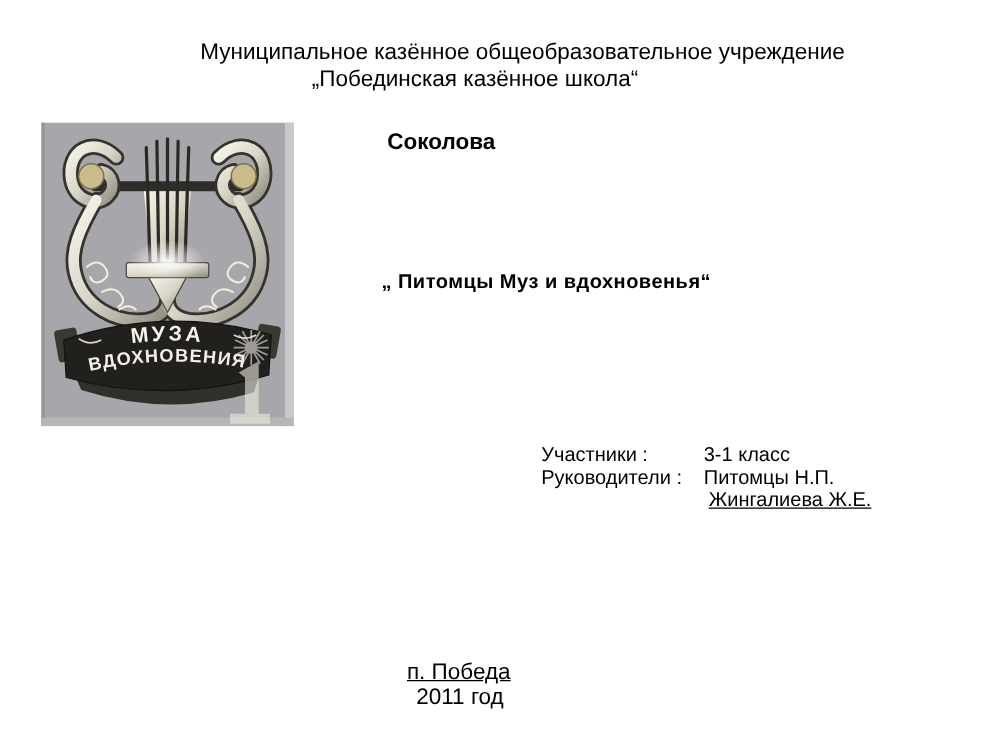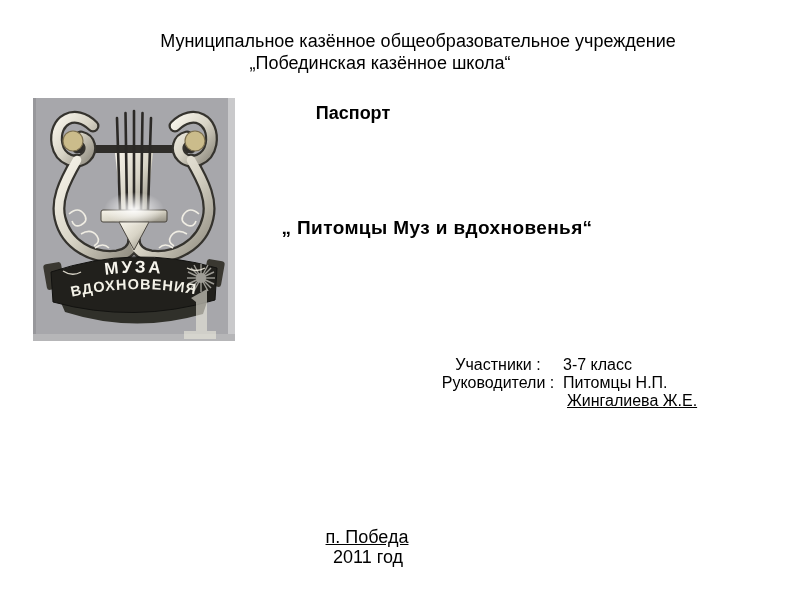--- a/index.html
+++ b/index.html
@@ -10,24 +10,24 @@
     background: #ffffff;
     overflow: hidden;
     font-family: "Liberation Sans", sans-serif;
     color: #000000;
   }
   .abs { position: absolute; white-space: nowrap; }
   .centered { transform: translateX(-50%); }
   .header-line { font-size: 18px; line-height: 22px; }
   .passport { font-size: 18px; font-weight: bold; }
   .project { font-size: 19px; letter-spacing: 1.2px; }
-  .main-title { font-size: 19px; font-weight: bold; letter-spacing: 0.4px; text-align: center; }
+  .main-title { font-size: 16px; font-weight: bold; letter-spacing: 0.4px; text-align: center; }
   .people { top: 356px; left: 433px; font-size: 16px; line-height: 18px; }
   .people-row { display: flex; }
-  .people-label { width: 130px; text-align: center; }
+  .people-label { width: 130px; }
   .people-name-2 { margin-left: 134px; text-decoration: underline; }
   .footer-line { font-size: 18px; line-height: 20px; }
   .badge-photo { position: absolute; left: 33px; top: 98px; width: 202px; height: 243px; }
 </style>
 </head>
 <body>
 
 <div class="slide">
 
   <div class="abs centered header-line" style="top:30px; left:418px;">Муниципальное казённое общеобразовательное учреждение</div>
@@ -122,28 +122,28 @@
         <line x1="161" y1="167" x2="175" y2="193"></line>
         <line x1="175" y1="167" x2="161" y2="193"></line>
         <line x1="155" y1="174" x2="181" y2="186"></line>
         <line x1="181" y1="174" x2="155" y2="186"></line>
       </g>
       <circle cx="168" cy="180" r="5" fill="#f2efe7"></circle>
       <path d="M 158,200 L 174,191 L 174,233 L 183,233 L 183,241 L 151,241 L 151,233 L 163,233 L 163,204 Z" fill="#eceade"></path>
     </g>
   </svg>
 
-  <div class="abs centered passport" style="top:103px; left:353px;">Паспорт</div>
+  <div class="abs centered passport" style="top:103px; left:353px;">Соколова</div>
 
   <div class="abs centered main-title" style="top:217px; left:437px;">„ Питомцы Муз и вдохновенья“</div>
 
   <div class="abs people">
     <div class="people-row">
       <span class="people-label">Участники :</span>
-      <span>3-7 класс</span>
+      <span>3-1 класс</span>
     </div>
     <div class="people-row">
       <span class="people-label">Руководители :</span>
       <span>Питомцы Н.П.</span>
     </div>
     <div class="people-row">
       <span class="people-name-2">Жингалиева Ж.Е.</span>
     </div>
   </div>
 

